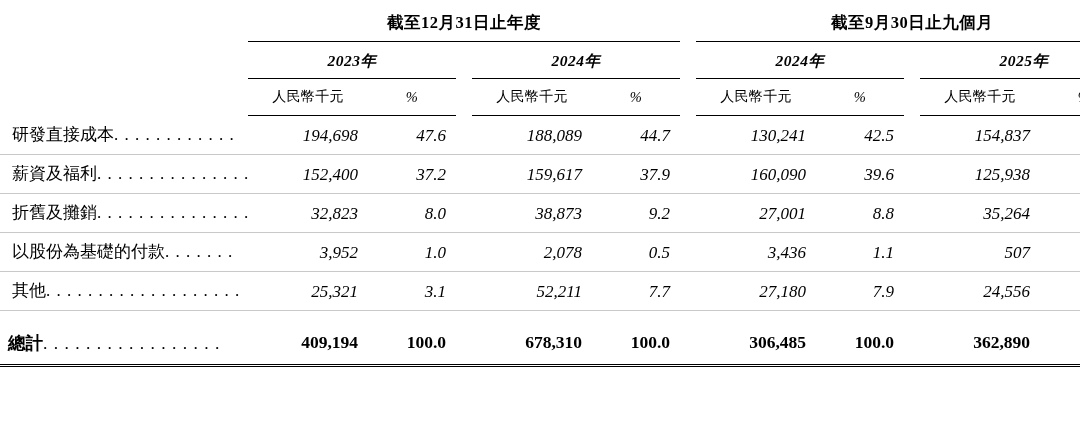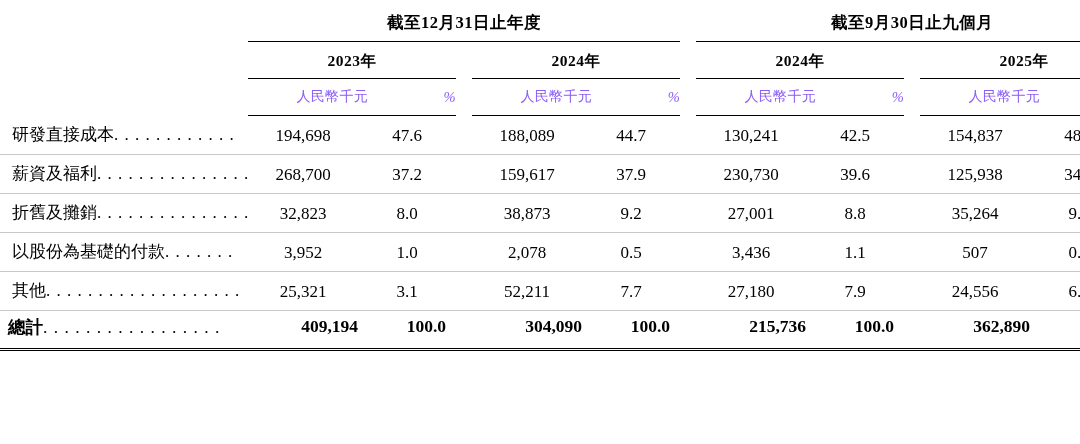--- a/index.html
+++ b/index.html
@@ -45,26 +45,27 @@
   }
   .yr {
     text-align: center;
     font-weight: bold;
     font-size: 15.5px;
     padding: 9px 0 6px 0;
     letter-spacing: 0.5px;
   }
   .yr-line {
     border-bottom: 1.1px solid #000;
+    font-style: italic;
   }
   .unit {
-    text-align: right;
+    text-align: center;
     font-size: 14px;
     padding: 9px 0 9px 0;
-    color: #8b5cf6;
+    color: #000000;
     letter-spacing: 0.3px;
   }
   .unit.pct {
     font-style: italic;
     font-size: 14.5px;
   }
   .unit-line {
     border-bottom: 1.1px solid #000;
   }
 
@@ -76,32 +77,33 @@
   }
   tr.datarow td.label {
     text-align: left;
     padding-left: 12px;
     font-size: 17px;
     white-space: nowrap;
     overflow: hidden;
   }
   tr.datarow td.num,
   tr.datarow td.pctv {
-    text-align: center;
+    text-align: right;
     padding-right: 10px;
     font-variant-numeric: lining-nums;
+    font-style: italic;
   }
   tr.datarow td.gap {
     border-bottom: 1px solid #c9c9c9;
   }
 
   tr.total td {
     font-weight: bold;
     font-size: 17.5px;
-    padding: 4px 0 9px 0;
+    padding: 20px 0 9px 0;
     border-top: 1.2px solid #000;
     border-bottom: 3px double #000;
   }
   tr.total td.label {
     text-align: left;
     padding-left: 8px;
     white-space: nowrap;
   }
   tr.total td.num,
   tr.total td.pctv {
@@ -176,27 +178,27 @@
         <td class="gap"></td>
         <td class="num">130,241</td>
         <td class="pctv">42.5</td>
         <td class="gap"></td>
         <td class="num">154,837</td>
         <td class="pctv">48.7</td>
       </tr>
 
       <tr class="datarow">
         <td class="label"><span>薪資及福利</span><span class="leader">. . . . . . . . . . . . . . .</span></td>
-        <td class="num">268,700</td>
+        <td class="num">152,400</td>
         <td class="pctv">37.2</td>
         <td class="gap"></td>
         <td class="num">159,617</td>
         <td class="pctv">37.9</td>
         <td class="gap"></td>
-        <td class="num">230,730</td>
+        <td class="num">160,090</td>
         <td class="pctv">39.6</td>
         <td class="gap"></td>
         <td class="num">125,938</td>
         <td class="pctv">34.7</td>
       </tr>
 
       <tr class="datarow">
         <td class="label"><span>折舊及攤銷</span><span class="leader">. . . . . . . . . . . . . . .</span></td>
         <td class="num">32,823</td>
         <td class="pctv">8.0</td>
@@ -239,24 +241,24 @@
         <td class="gap"></td>
         <td class="num">24,556</td>
         <td class="pctv">6.8</td>
       </tr>
 
       <tr class="total">
         <td class="label"><span>總計</span><span class="leader">. . . . . . . . . . . . . . . . .</span></td>
         <td class="num">409,194</td>
         <td class="pctv">100.0</td>
         <td class="gap"></td>
-        <td class="num">304,090</td>
-        <td class="pctv">100.0</td>
-        <td class="gap"></td>
-        <td class="num">215,736</td>
+        <td class="num">678,310</td>
+        <td class="pctv">100.0</td>
+        <td class="gap"></td>
+        <td class="num">306,485</td>
         <td class="pctv">100.0</td>
         <td class="gap"></td>
         <td class="num">362,890</td>
         <td class="pctv">100.0</td>
       </tr>
 
     </tbody>
   </table>
 </div>
 

